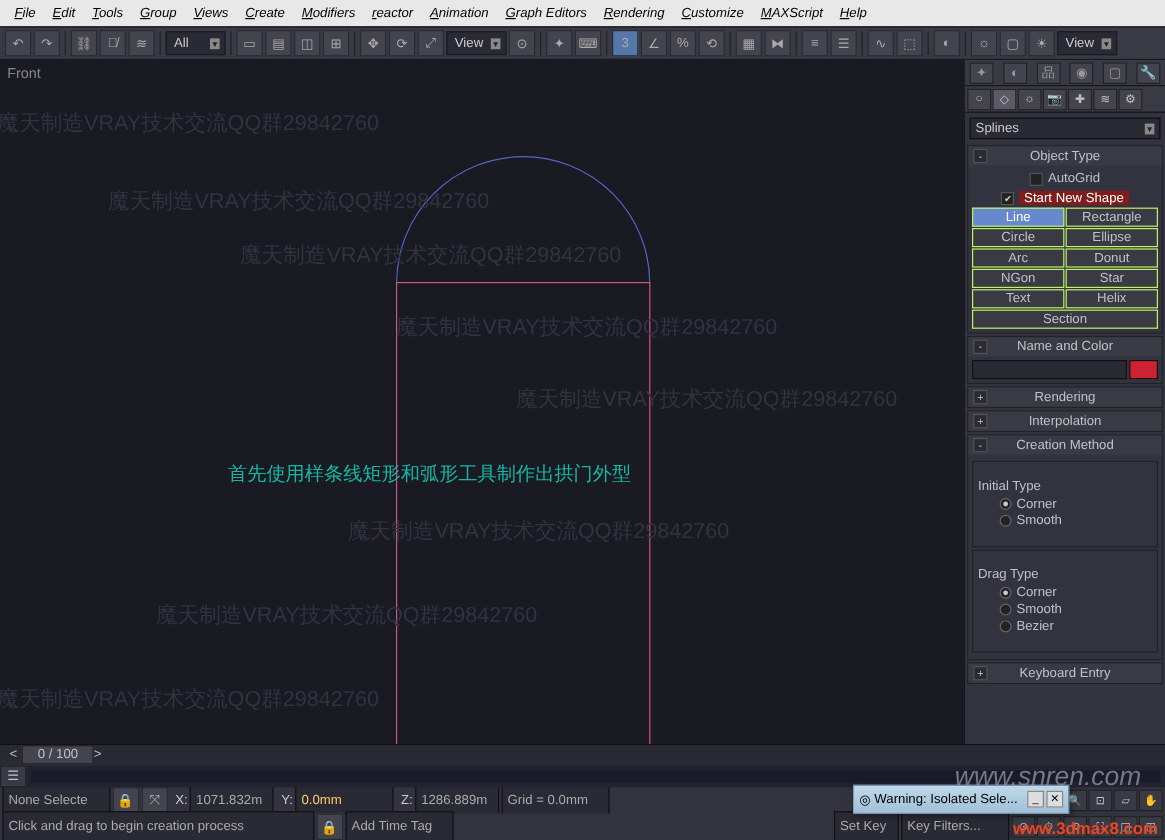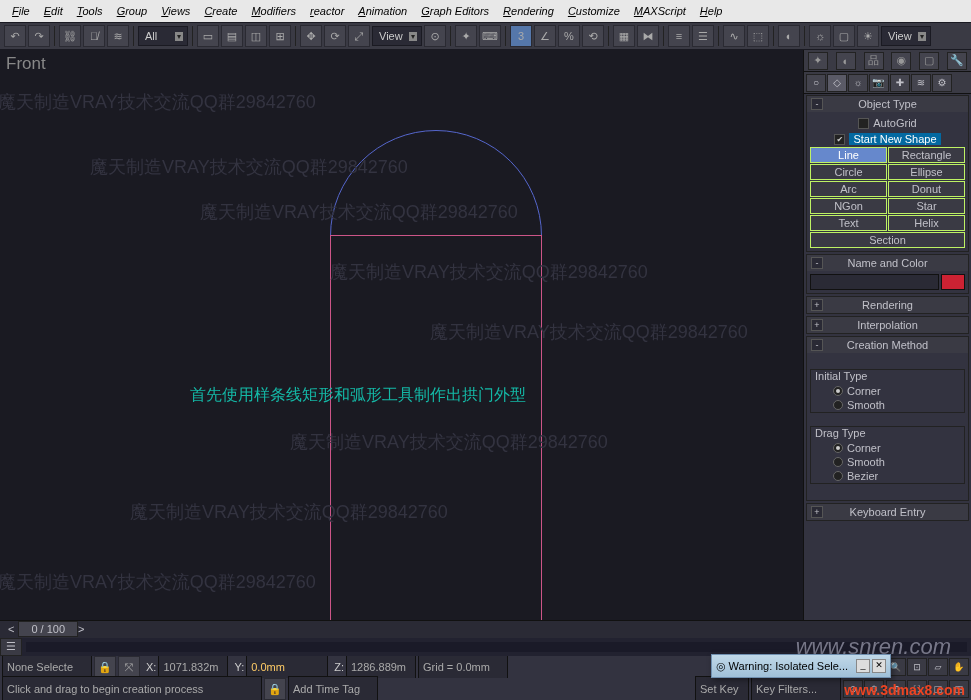--- a/index.html
+++ b/index.html
@@ -8,50 +8,50 @@
 .menubar-item { color: #000; padding: 2px 6px; cursor: pointer; font-style: italic; }
 .menubar-item:first-letter { text-decoration: underline; }
 .toolbar { height: 28px; background: #3a3a44; border-top: 1px solid #1a1a22; border-bottom: 1px solid #1a1a22; display: flex; align-items: center; padding: 0 4px; gap: 2px; }
 .tb-btn { width: 22px; height: 22px; background: #44444e; border: 1px solid #2a2a32; display: flex; align-items: center; justify-content: center; color: #aaa; cursor: pointer; }
 .tb-btn.active { background: #5577aa; }
 .tb-sep { width: 1px; height: 20px; background: #222; margin: 0 2px; }
 .tb-dropdown { height: 20px; background: #2a2a35; border: 1px solid #1a1a22; color: #ccc; padding: 0 18px 0 6px; display: flex; align-items: center; position: relative; min-width: 50px; }
 .tb-dropdown::after { content: "▾"; position: absolute; right: 4px; font-size: 8px; background:#888; color:#222; padding:0 2px; }
 .main-area { display: flex; height: calc(700px - 22px - 28px - 80px); }
 .viewport { flex: 1; background: #1a1a22; position: relative; overflow: hidden; }
-.viewport-label { position: absolute; top: 4px; left: 6px; color: #888; font-size: 17px; }
+.viewport-label { position: absolute; top: 4px; left: 6px; color: #888; font-size: 12px; }
 .arch-shape { position: absolute; left: 330px; top: 80px; }
 .arch-rect { width: 212px; height: 400px; border: 1px solid #cc5588; position: absolute; top: 105px; }
 .arch-arc { width: 212px; height: 212px; border: 1px solid #5566cc; border-radius: 50%; clip-path: inset(0 0 50% 0); position: absolute; top: 0; }
 .watermark { position: absolute; color: #333340; font-size: 18px; white-space: nowrap; pointer-events: none; }
 .red-text { position: absolute; color: #14b8a6; font-size: 16px; text-align: right; }
 .right-panel { width: 168px; background: #333340; border-left: 1px solid #111; display: flex; flex-direction: column; }
 .panel-tabs { height: 22px; background: #3a3a44; display: flex; align-items: center; justify-content: space-around; border-bottom: 1px solid #111; }
 .panel-tab { width: 20px; height: 18px; background: #44444e; border: 1px solid #222; display:flex; align-items:center; justify-content:center; color:#999; }
 .panel-subtabs { height: 22px; background: #3a3a44; display: flex; align-items: center; justify-content: flex-start; padding: 0 2px; gap: 1px; border-bottom: 1px solid #111; }
 .subtab { width: 20px; height: 18px; background: #44444e; border: 1px solid #222; cursor:pointer; display:flex; align-items:center; justify-content:center; font-size:10px; }
 .subtab.active { background: #5a5a66; }
 .dropdown-row { padding: 4px; }
 .panel-dropdown { width: 100%; height: 18px; background: #2a2a35; border: 1px solid #111; color: #ccc; padding: 0 4px; display: flex; align-items: center; justify-content: space-between; }
 .panel-dropdown::after { content: "▾"; font-size: 8px; background:#888; color:#222; padding:0 2px; }
 .rollout { border: 1px solid #222; margin: 1px 2px; }
 .rollout-header { height: 16px; background: #3a3a44; display: flex; align-items: center; justify-content: center; position: relative; cursor: pointer; }
 .rollout-toggle { position: absolute; left: 4px; width: 12px; height: 12px; background: #2a2a35; border: 1px solid #555; display: flex; align-items: center; justify-content: center; font-size: 9px; line-height: 1; }
 .rollout-body { padding: 3px; background: #333340; }
 .check-row { display: flex; align-items: center; justify-content: center; gap: 4px; height: 16px; }
 .checkbox { width: 11px; height: 11px; background: #222; border: 1px solid #555; display:flex; align-items:center; justify-content:center; color:#ccc; font-size:8px; }
-.check-row.highlighted span:last-child { background: #0369a1; color: #fff; padding: 0 4px; }
+.check-row.highlighted span:last-child { background: #7f1d1d; color: #fff; padding: 0 4px; }
 .btn-grid { display: grid; grid-template-columns: 1fr 1fr; gap: 1px; }
 .grid-btn { height: 16px; background: #3a3a44; border: 1px solid #bef264; display: flex; align-items: center; justify-content: center; cursor: pointer; }
 .grid-btn.active { background: #6688cc; color: #fff; }
 .grid-btn.full { grid-column: 1 / -1; }
 .name-color { display: flex; gap: 2px; align-items: center; }
 .name-input { flex: 1; height: 16px; background: #2a2a35; border: 1px solid #111; }
 .color-swatch { width: 24px; height: 16px; border: 1px solid #111; }
-.radio-group { border: 1px solid #222; padding: 0 4px; margin: 13px 0; }
+.radio-group { border: 1px solid #222; padding: 14px 4px; margin: 2px 0; }
 .radio-title { margin-bottom: 2px; }
 .radio-row { display: flex; align-items: center; gap: 4px; padding: 1px 0 1px 18px; }
 .radio { width: 10px; height: 10px; border-radius: 50%; background: #222; border: 1px solid #666; display:flex; align-items:center; justify-content:center; }
 .radio.checked::after { content:""; width:4px; height:4px; background:#ccc; border-radius:50%; }
 .timeline-area { height: 80px; background: #333340; border-top: 1px solid #111; display: flex; flex-direction: column; }
 .time-slider { height: 18px; background: #2a2a35; display: flex; align-items: center; position:relative; }
 .frame-display { background: #44444e; border: 1px solid #222; padding: 1px 12px; margin-left: 4px; }
 .track-bar { height: 20px; background: #222230; display: flex; align-items: center; position:relative; }
 .track-btn { width: 22px; height: 18px; background: #3a3a44; border: 1px solid #222; display:flex; align-items:center; justify-content:center; }
 .status-row { height: 22px; display: flex; align-items: center; gap: 2px; padding: 0 2px; background: #333340; }
@@ -164,20 +164,25 @@
     </div>
     <div class="panel-subtabs">
       <div class="subtab">○</div>
       <div class="subtab active">◇</div>
       <div class="subtab">☼</div>
       <div class="subtab">📷</div>
       <div class="subtab">✚</div>
       <div class="subtab">≋</div>
       <div class="subtab">⚙</div>
     </div>
+    <div class="dropdown-row">
+      <div class="panel-dropdown">
+          <span>Splines</span>
+        </div>
+    </div>
 
     <div class="rollout">
       <div class="rollout-header">
         <span class="rollout-toggle">-</span>
         <span>Object Type</span>
       </div>
       <div class="rollout-body">
         <div class="check-row">
           <span class="checkbox"></span>
           <span>AutoGrid</span>

